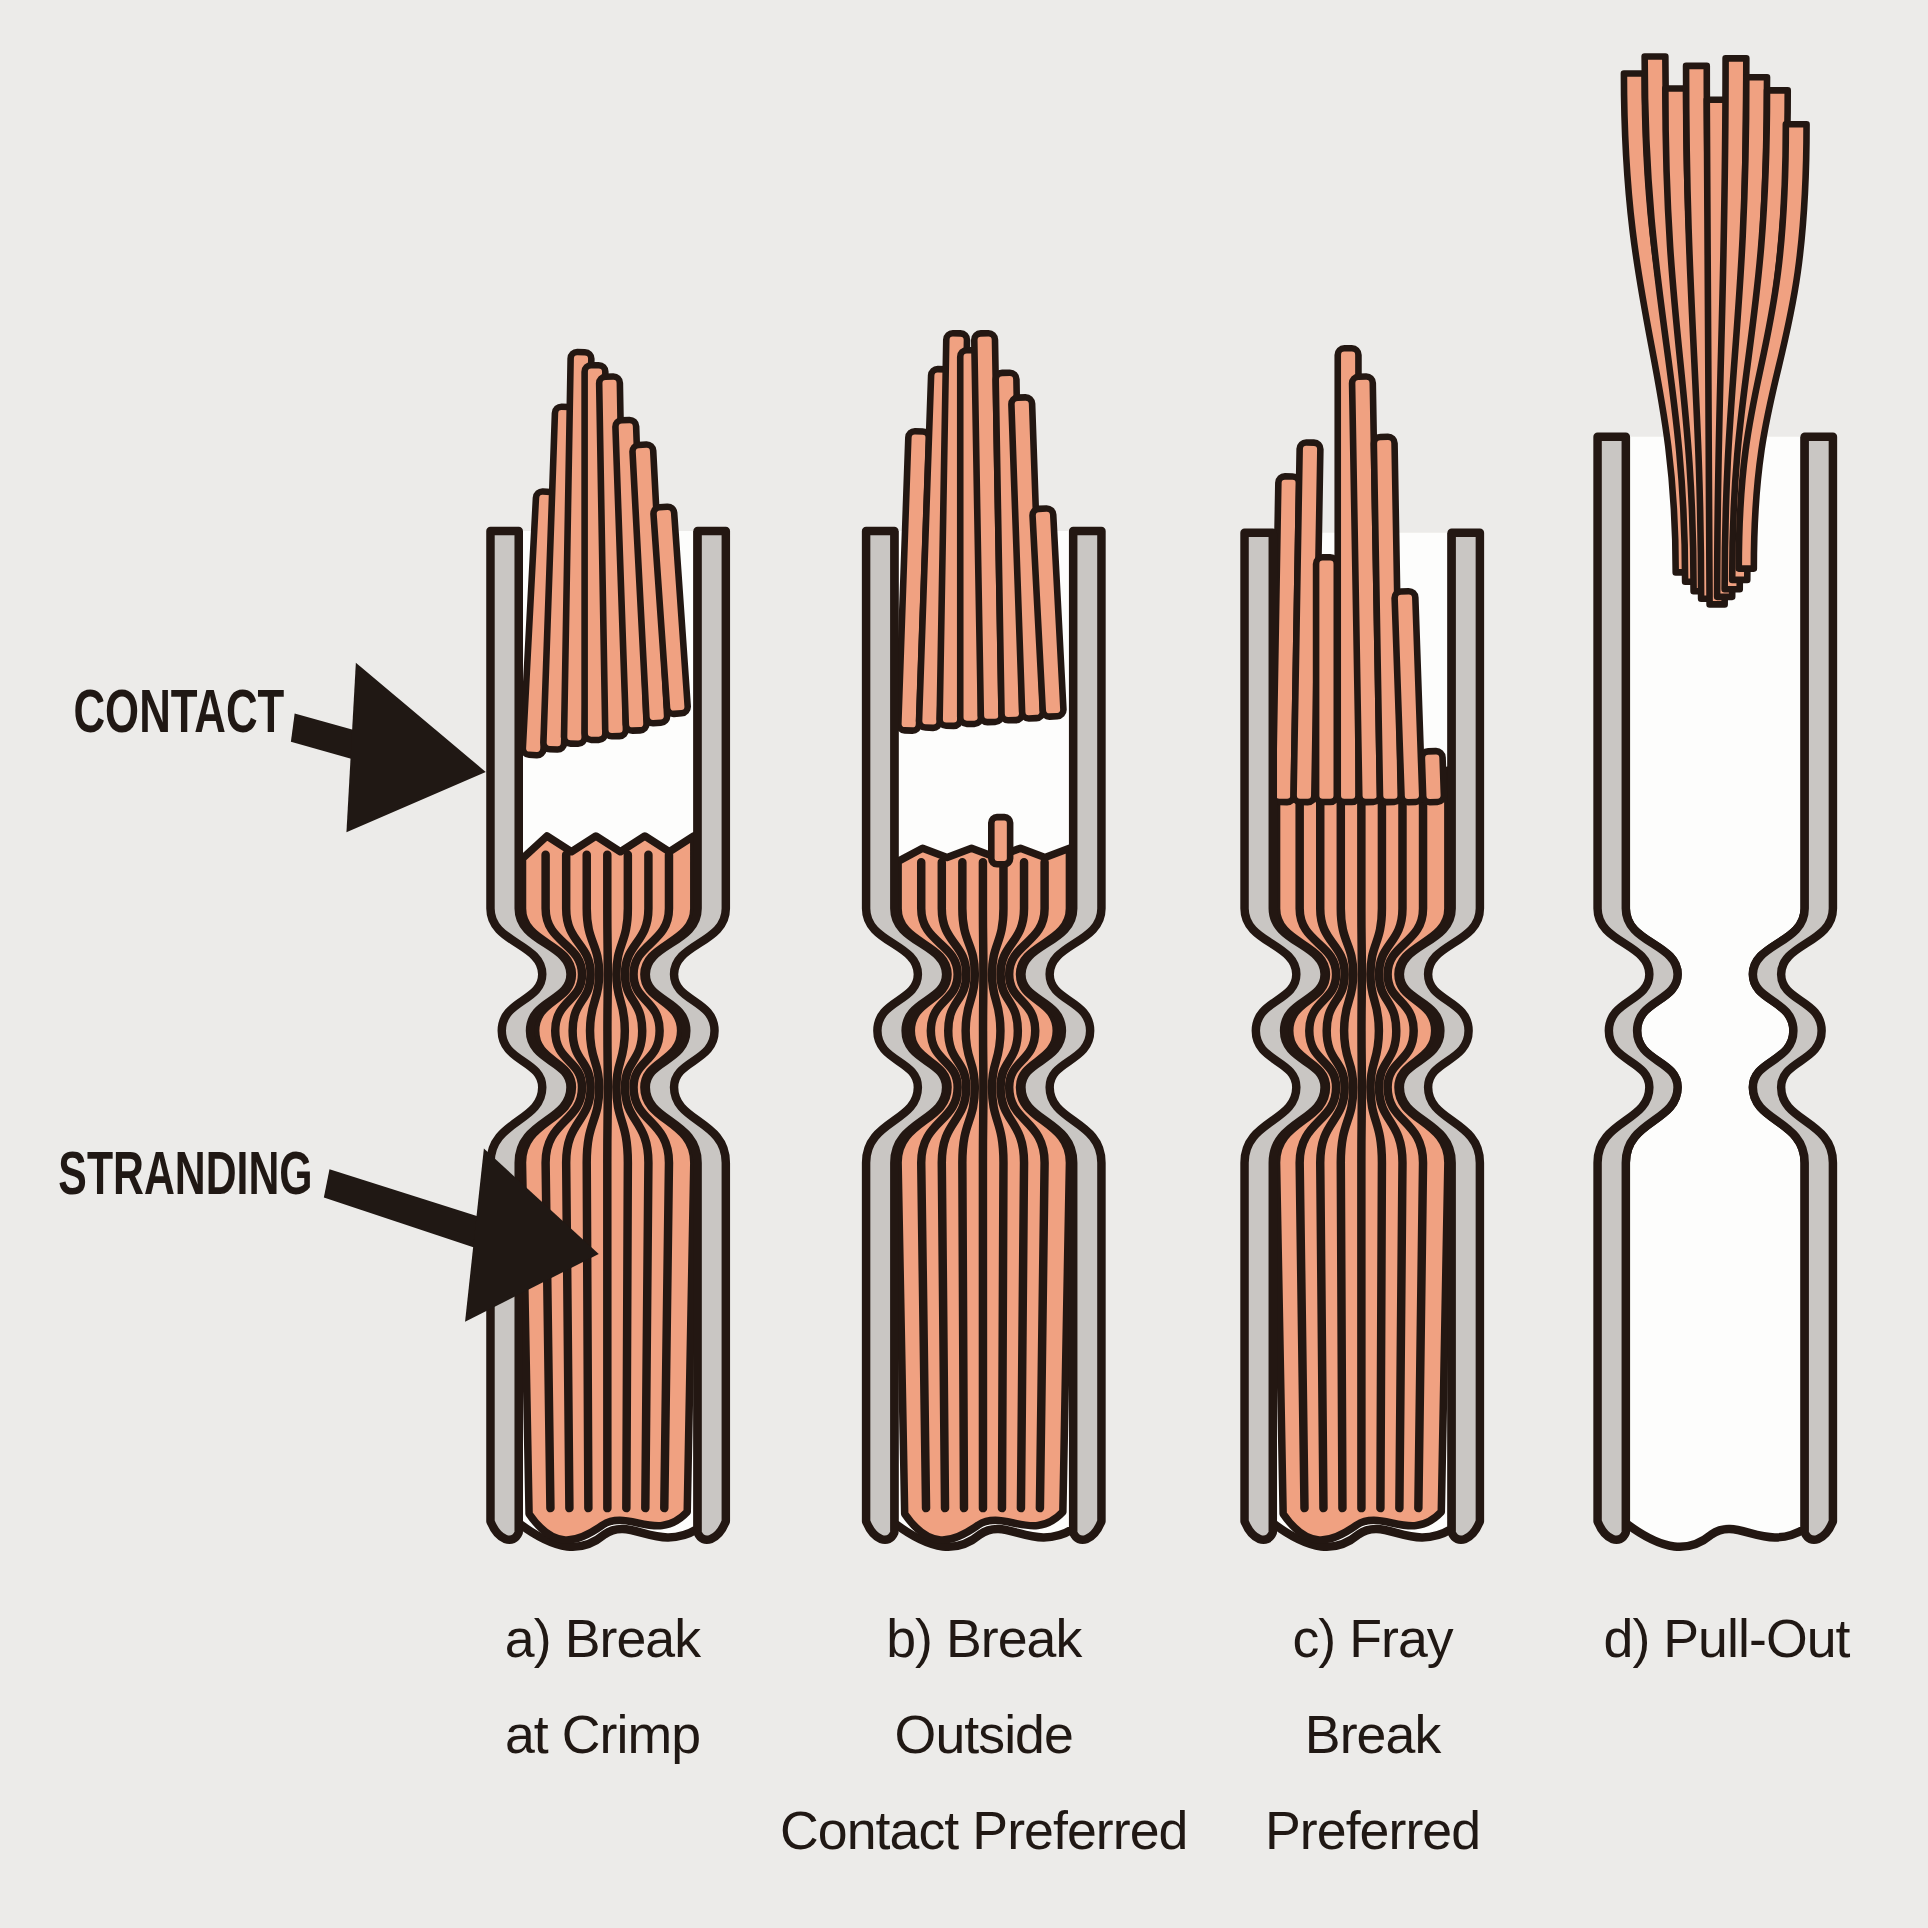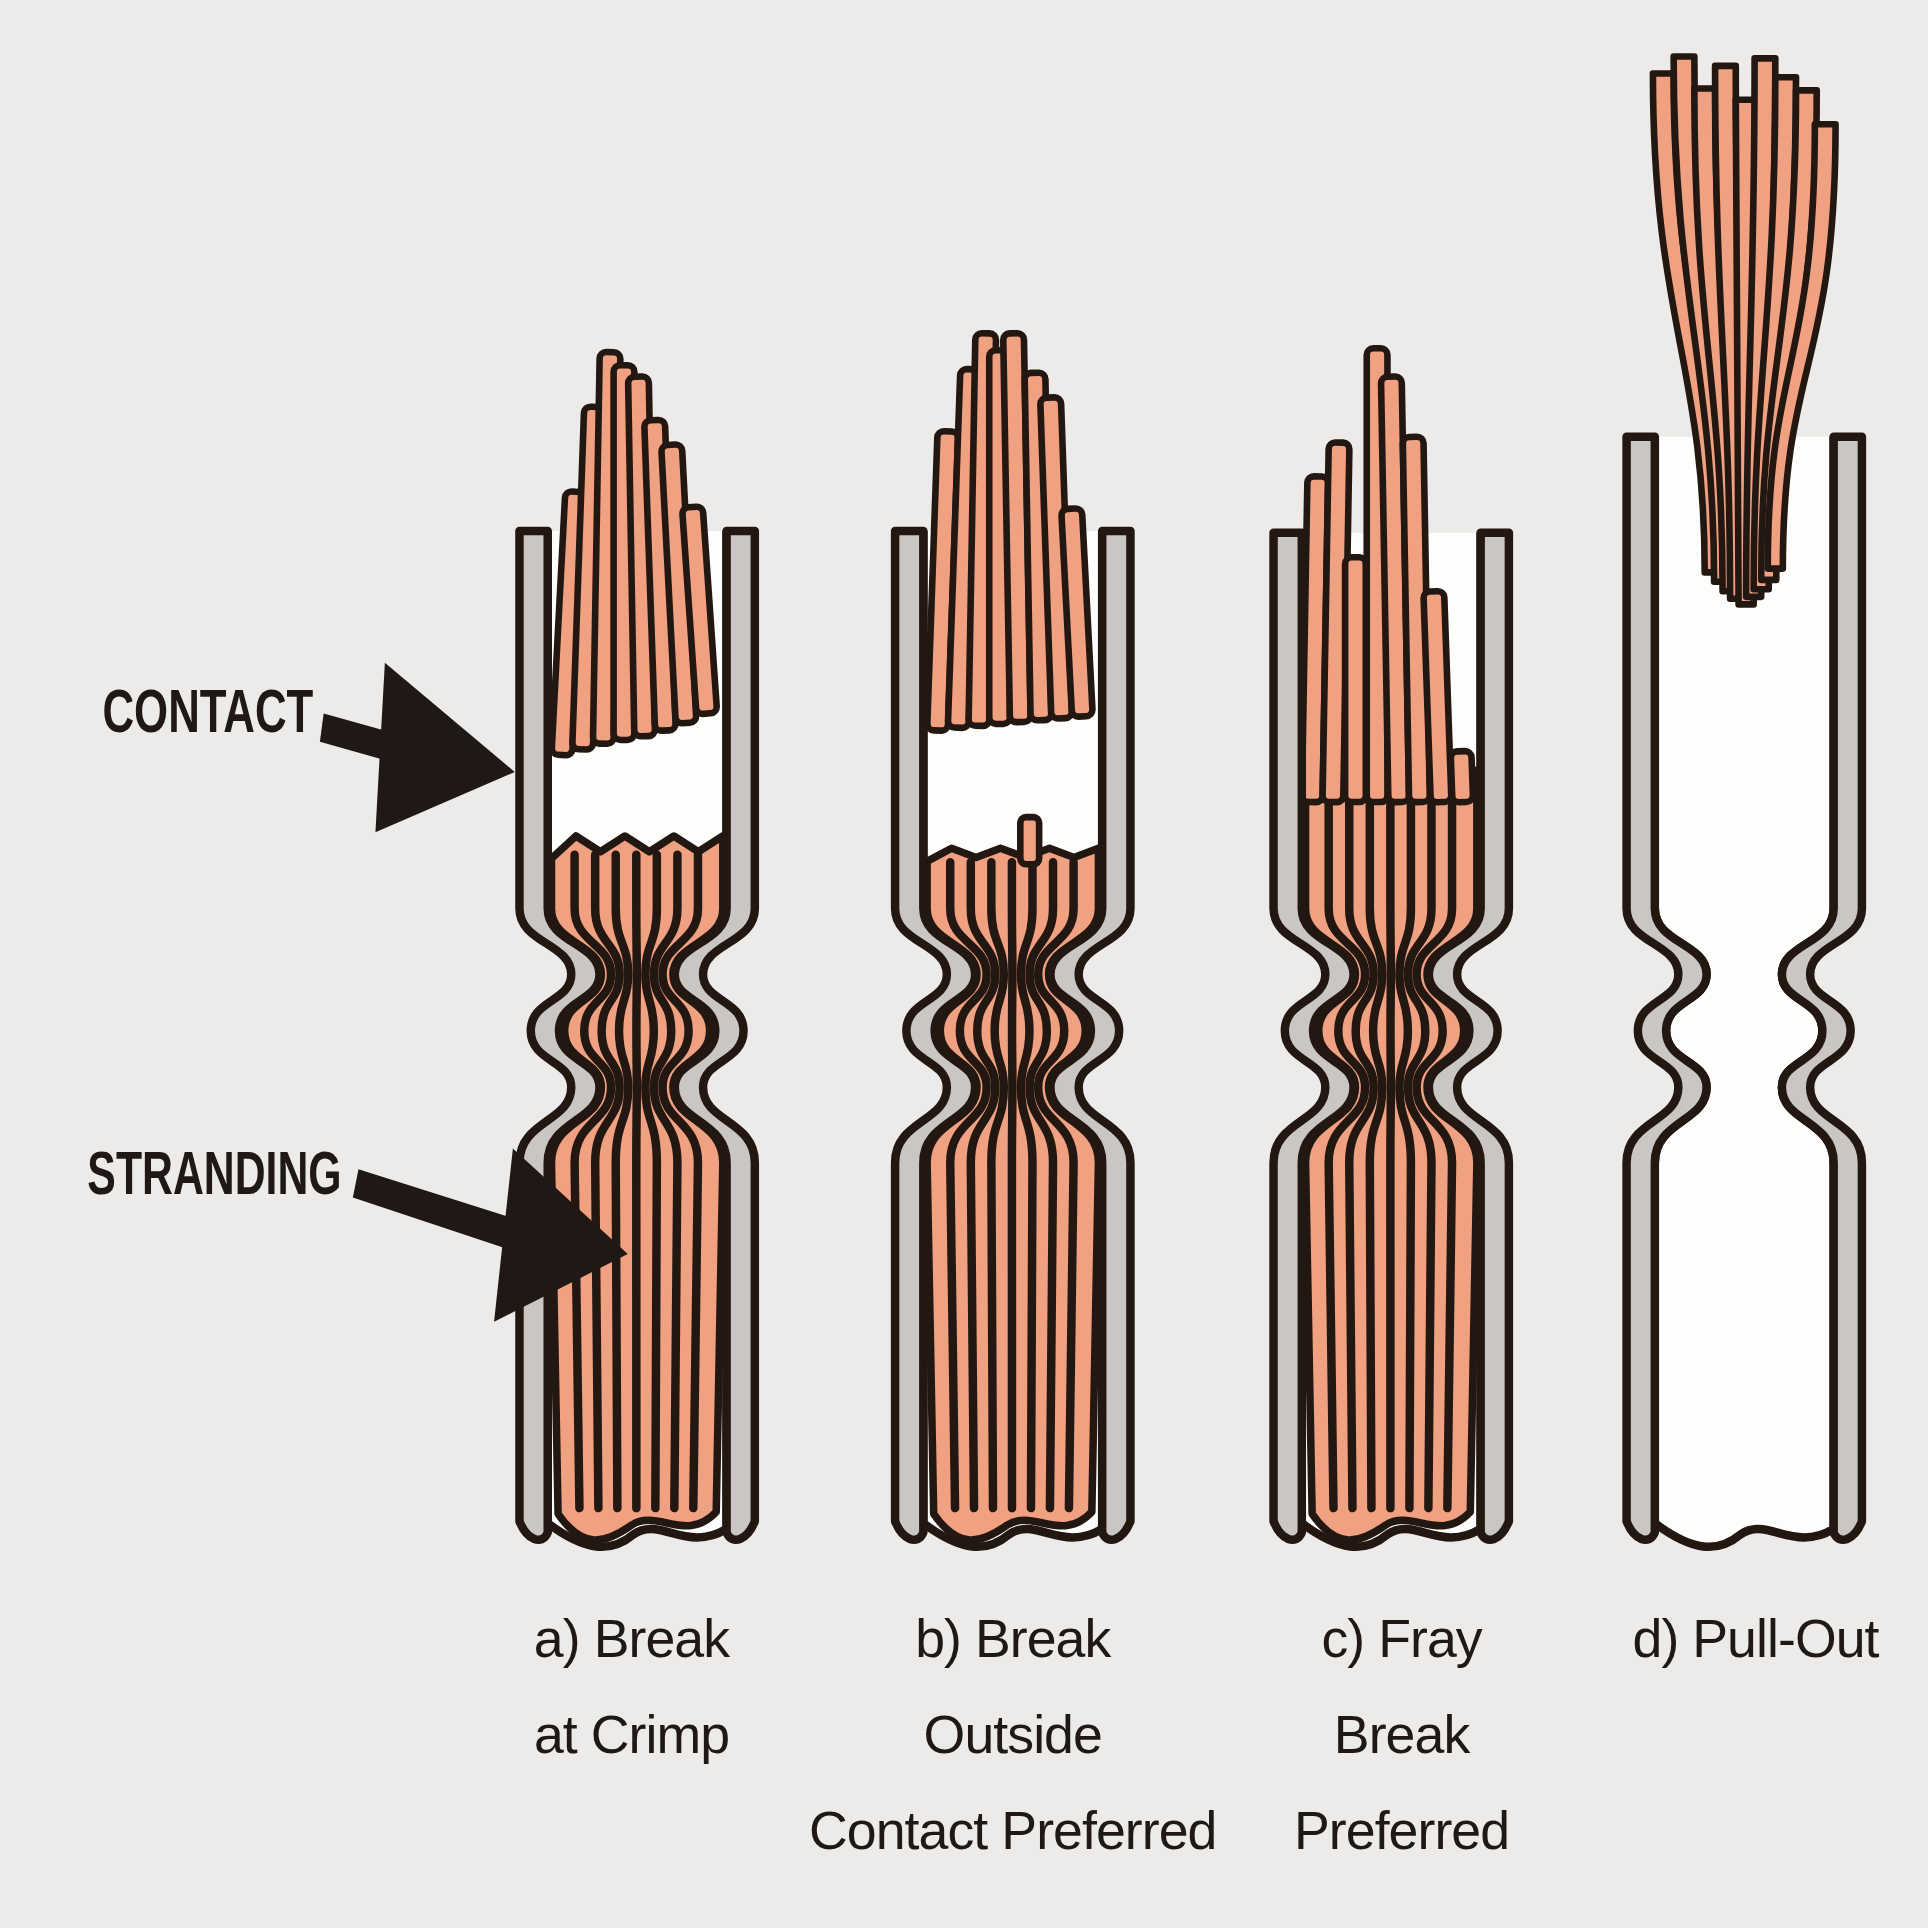--- a/index.html
+++ b/index.html
@@ -1,16 +1,16 @@
 <!DOCTYPE html>
 <html style="--ink: #201814;font-size:15px"><head>
 <meta charset="utf-8">
 <style>
   html,body{margin:0;padding:0;background:#ecebe9;}
-  .stage{width:1640px;height:1928px;position:relative;margin-left:29px;}
+  .stage{width:1640px;height:1928px;position:relative;}
   svg{display:block;}
   .lbl{font-family:"Liberation Sans",sans-serif;font-size:64px;font-weight:bold;fill:var(--ink,#201814);letter-spacing:0px;}
   .cap{font-family:"Liberation Sans",sans-serif;font-size:57px;fill:var(--ink,#201814);text-anchor:middle;letter-spacing:-1px;}
   .arrow{fill:var(--ink,#201814);}
 </style>
 </head>
 <body style="background: rgb(236, 235, 233);">
 
 <div class="stage">
 <svg width="1928" height="1928" viewBox="0 0 2048 2048">

